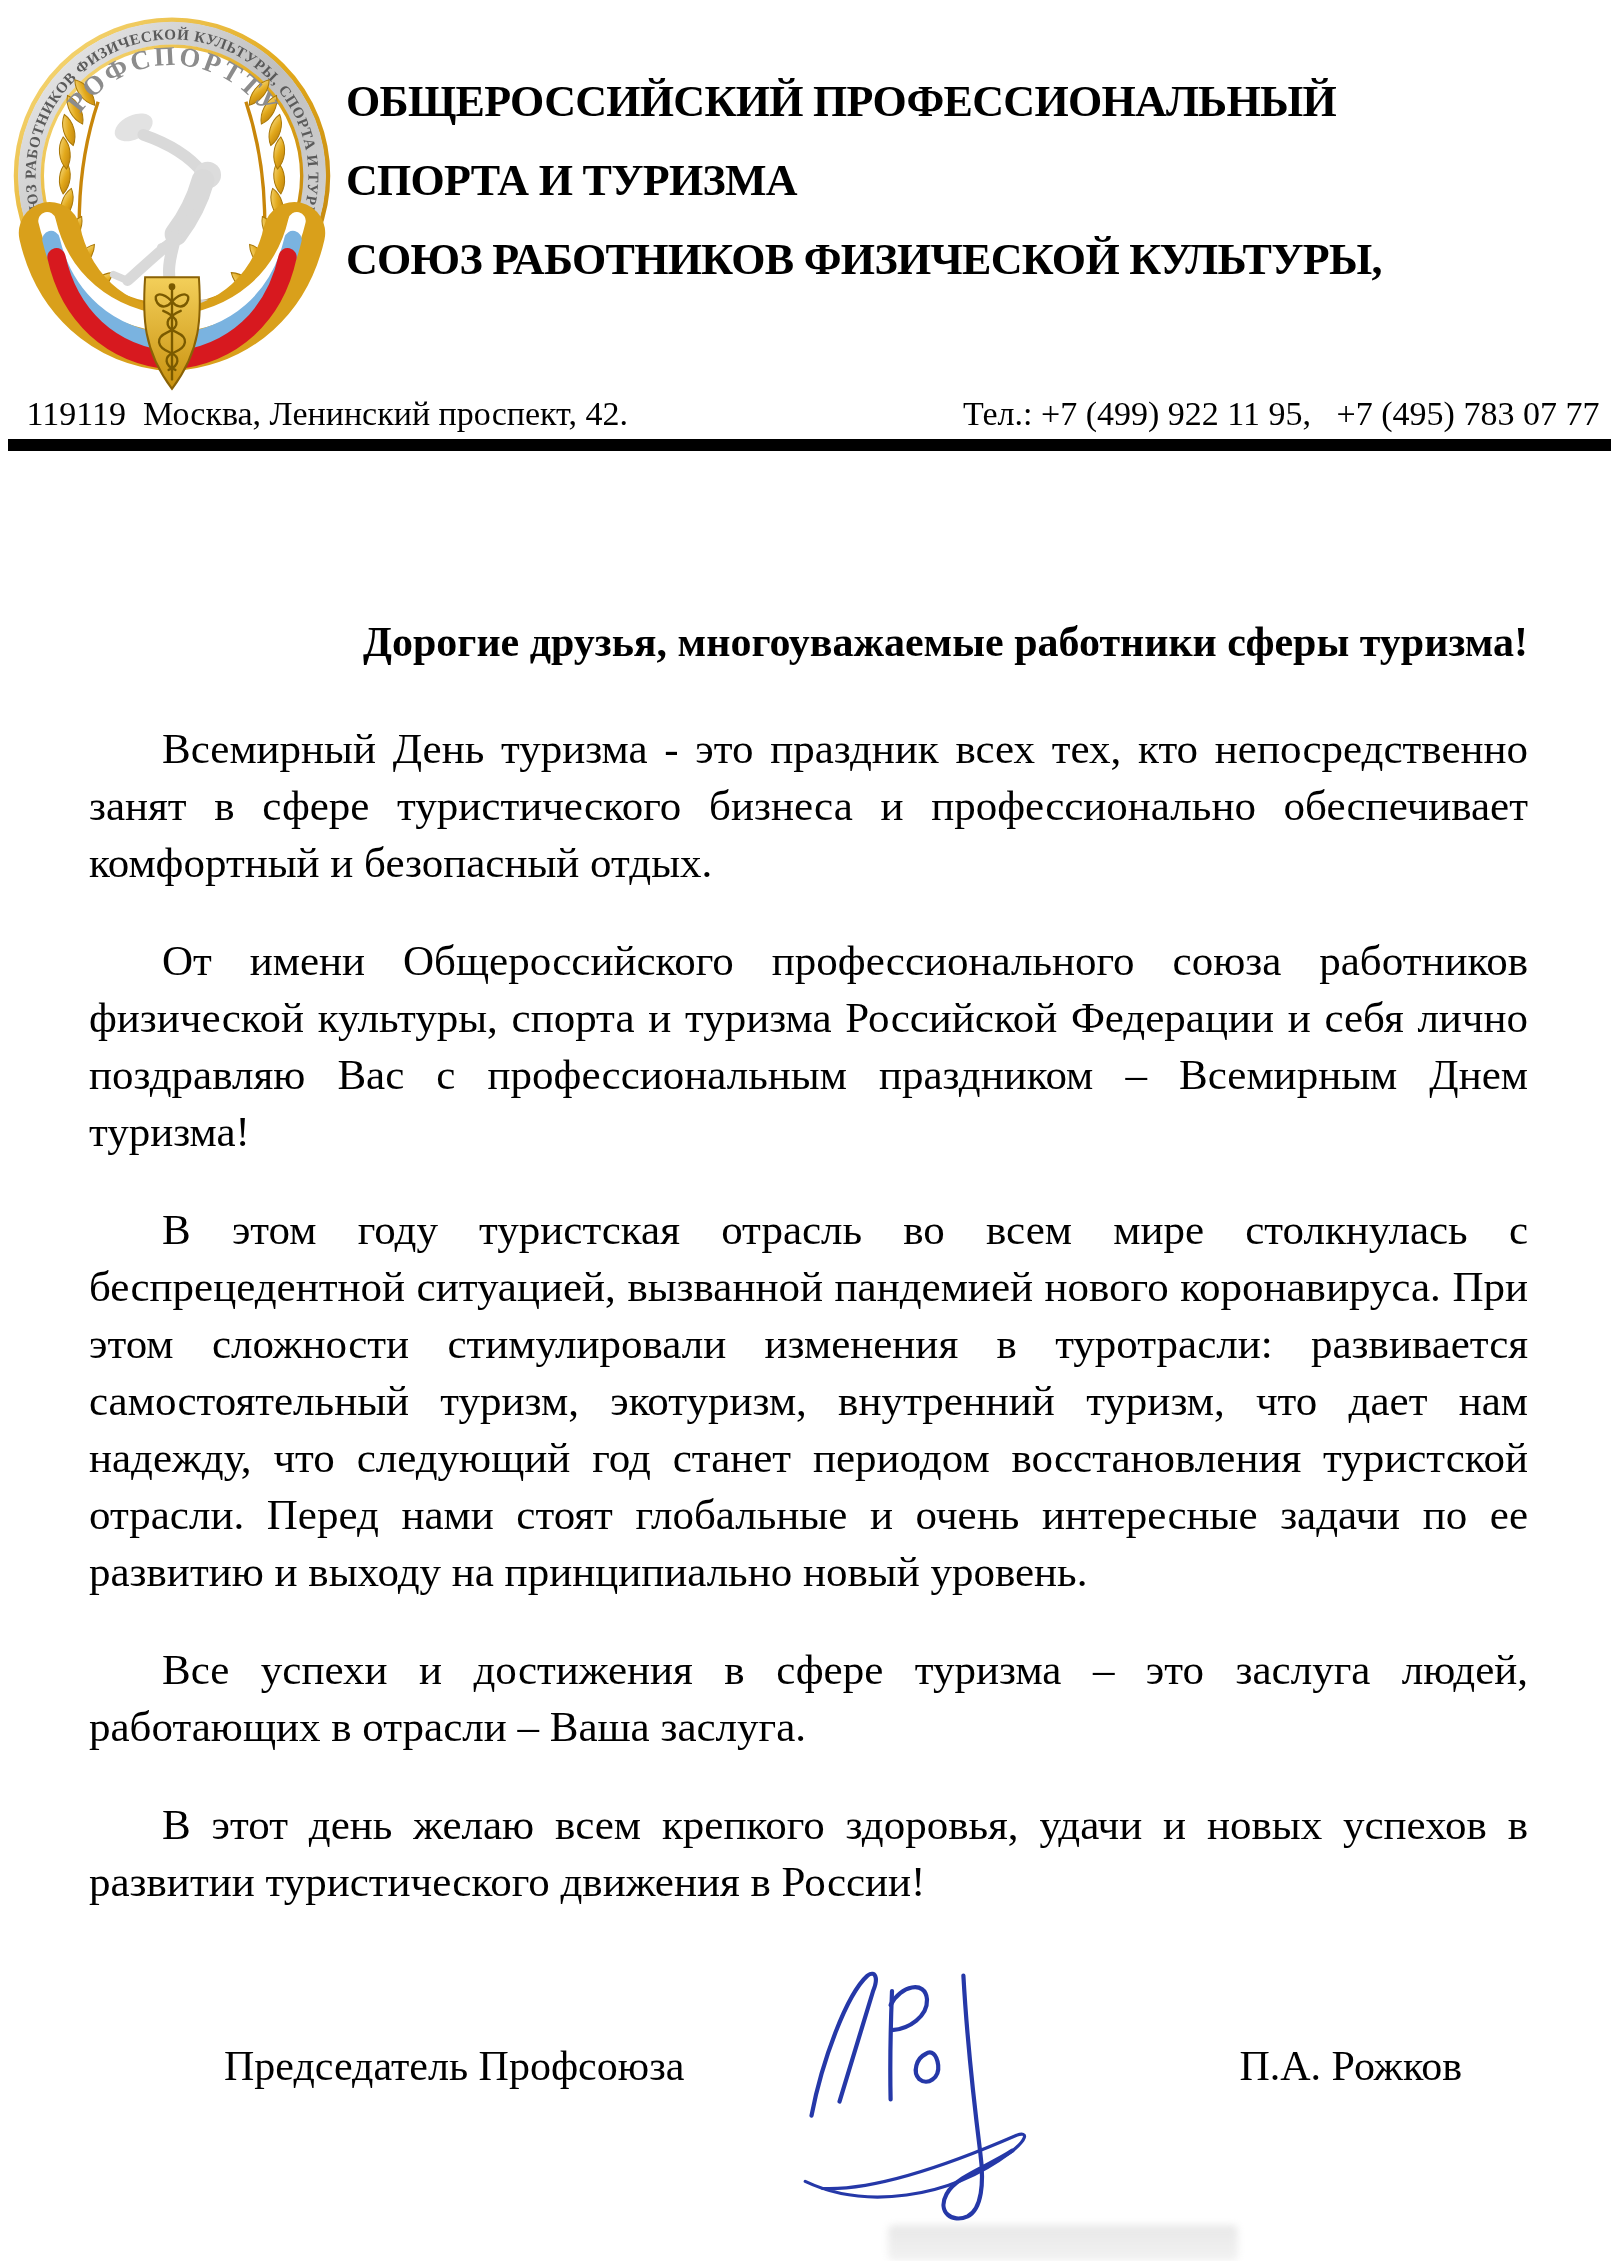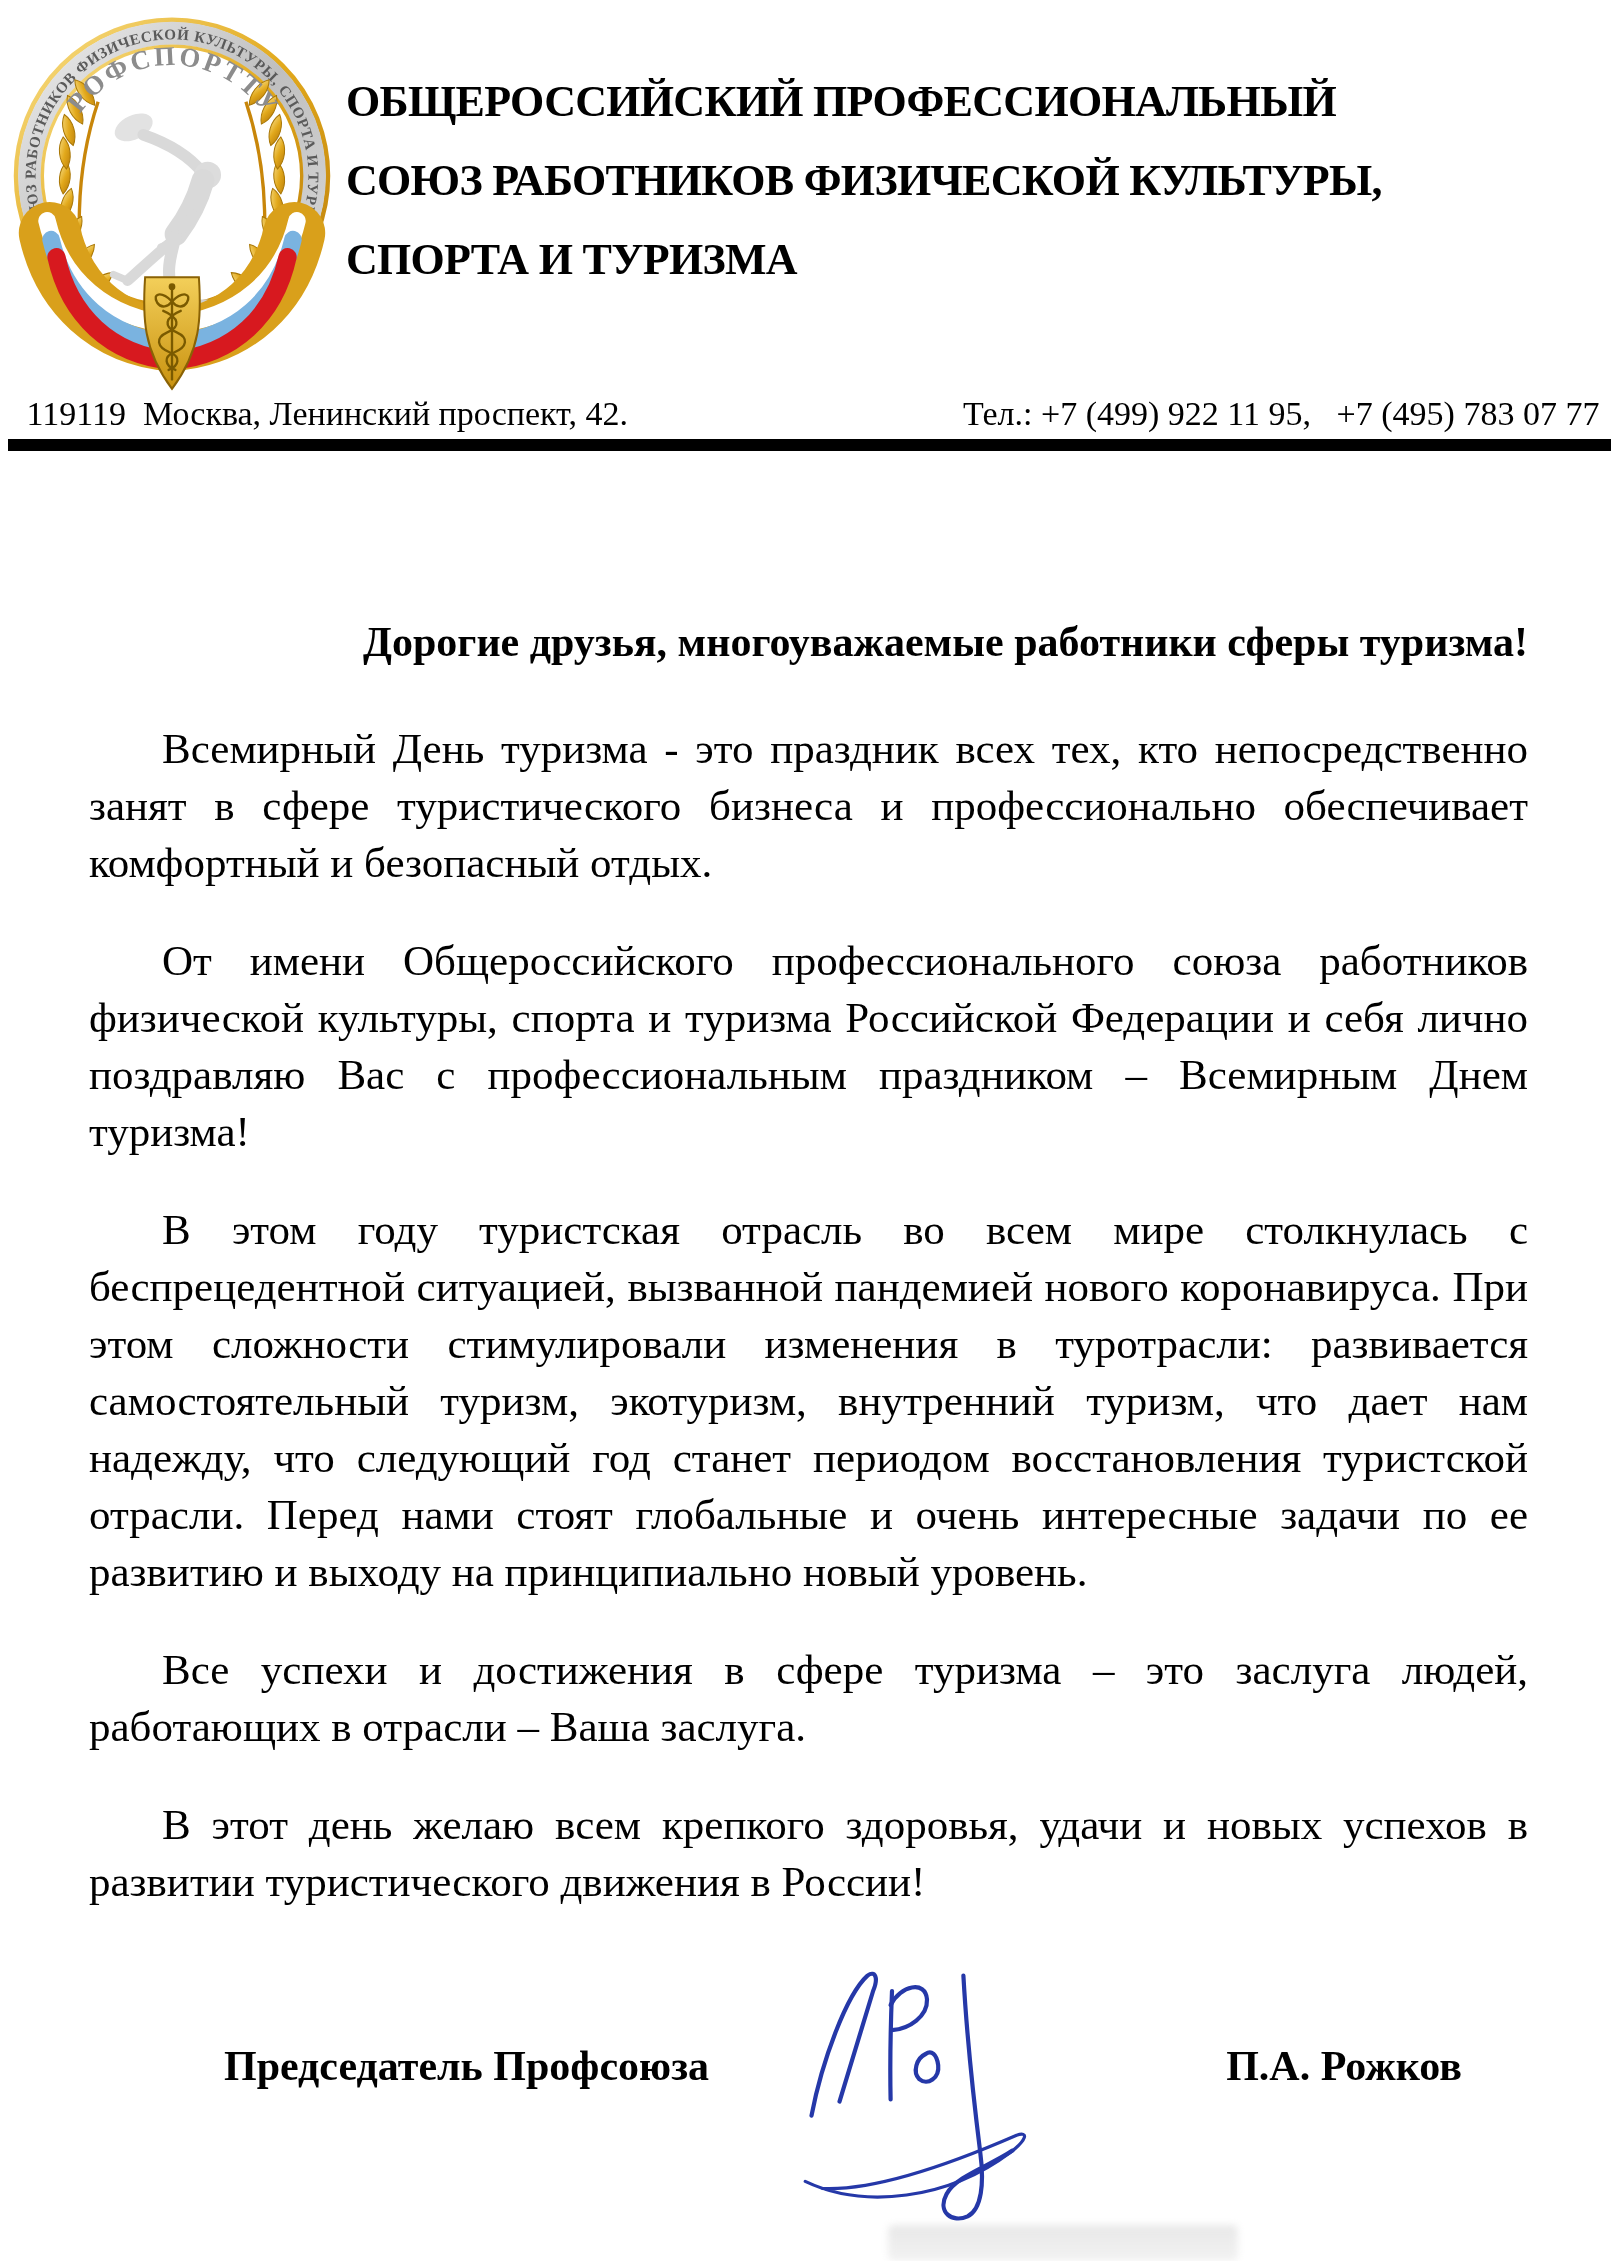--- a/index.html
+++ b/index.html
@@ -35,21 +35,21 @@
     margin:0 0 49px 0;
   }
   .para {
     text-align:justify; text-indent:73px;
     margin:0 0 41px 0;
   }
   
   .sign-row {
     position:absolute; left:224px; right:157px; top:2042px;
     display:flex; justify-content:space-between; align-items:baseline;
-    font-weight:bold; font-size:42px;
+    font-weight:normal; font-size:42px;
   }
   .ink { position:absolute; left:780px; top:1935px; width:294px; height:301px; }
   .stamp-ghost {
     position:absolute; left:888px; top:2225px; width:350px; height:36px;
     background:linear-gradient(#b9b9b9,#d8d8d8);
     opacity:.32; filter:blur(3.5px); border-radius:5.6px;
   }
 </style>
 </head>
 <body>
@@ -148,22 +148,22 @@
           <path d="M 237,446 C 261,456 263,470 243,478 C 225,486 227,500 247,508 C 263,514 261,528 245,534"></path>
           <path d="M 263,446 C 239,456 237,470 257,478 C 275,486 273,500 253,508 C 237,514 239,528 255,534"></path>
           <circle cx="250" cy="410" r="5" fill="#7a5a00" stroke="none"></circle>
         </g>
       </g>
     </svg>
   </div>
 
   <div class="org-title">
     <div>ОБЩЕРОССИЙСКИЙ ПРОФЕССИОНАЛЬНЫЙ</div>
+    <div>СПОРТА И ТУРИЗМА</div>
     <div>СОЮЗ РАБОТНИКОВ ФИЗИЧЕСКОЙ КУЛЬТУРЫ,</div>
-    <div>СПОРТА И ТУРИЗМА</div>
   </div>
 
   <div class="address-row">
     <span>119119&nbsp; Москва, Ленинский проспект, 42.</span>
     <span>Тел.: +7 (499) 922 11 95,&nbsp;&nbsp; +7 (495) 783 07 77</span>
   </div>
   <div class="rule"></div>
 
   <div class="letter">
     <p class="greeting">Дорогие друзья, многоуважаемые работники сферы туризма!</p>

